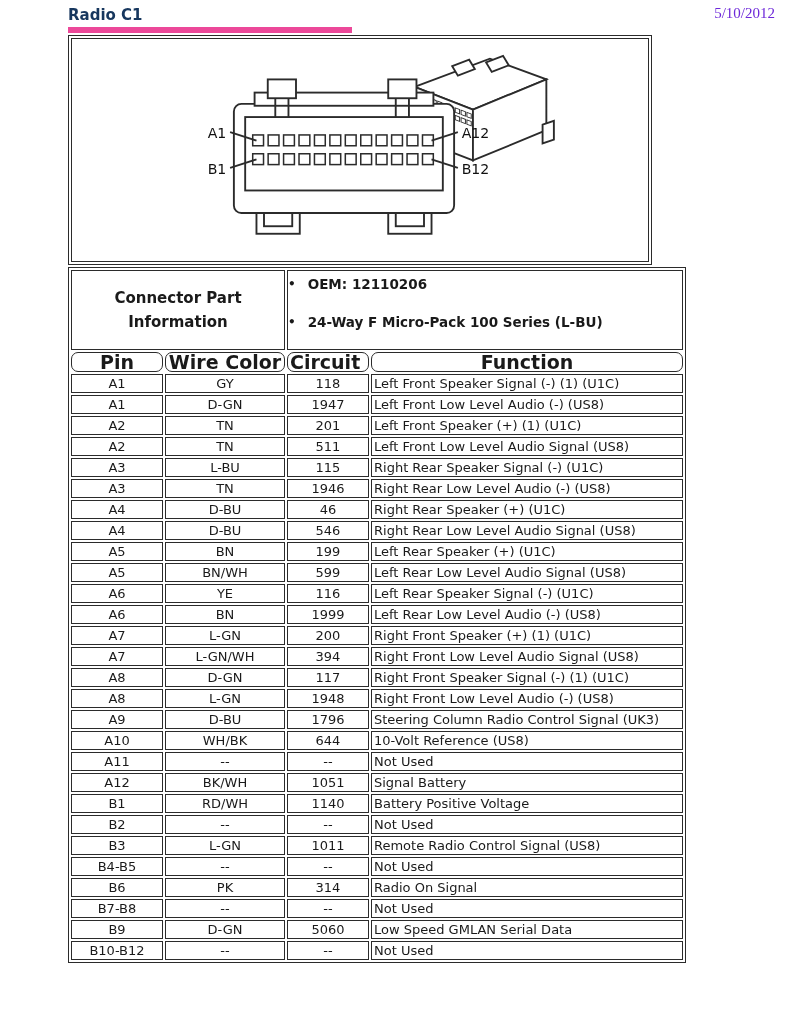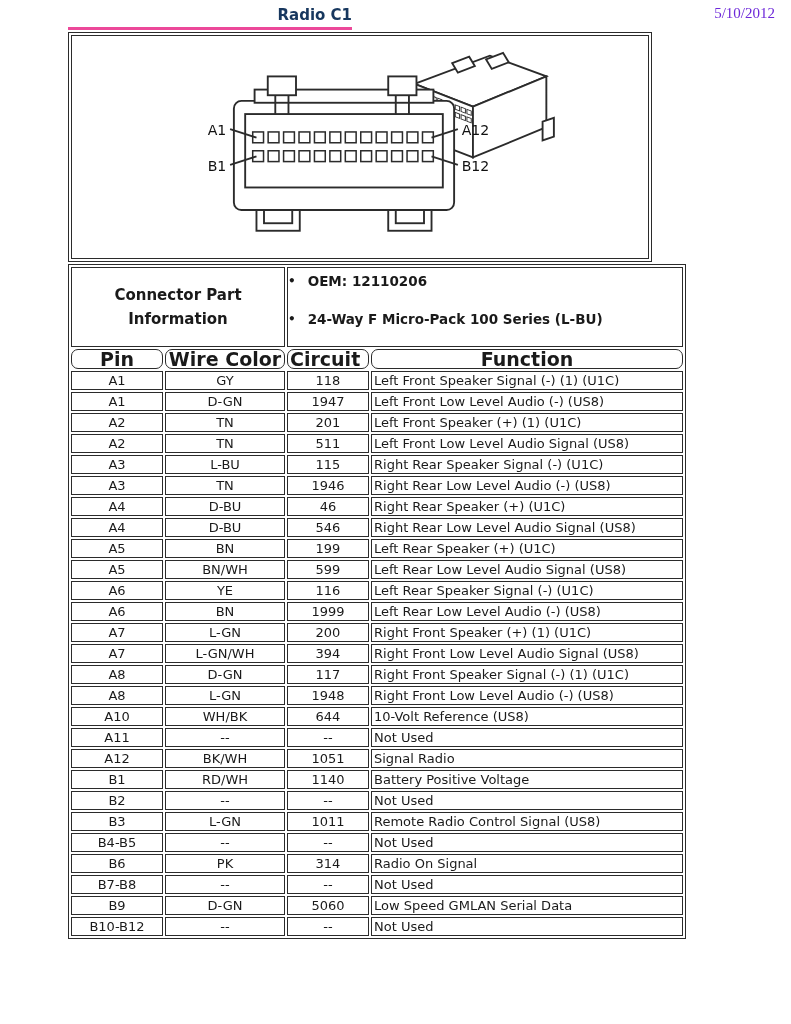--- a/index.html
+++ b/index.html
@@ -4,21 +4,21 @@
 <style>
   html,body{margin:0;padding:0;}
   body{
     width:791px;height:1024px;background:#ffffff;overflow:hidden;
     font-family:"DejaVu Sans",sans-serif;color:#1a1a1a;
   }
   .page{position:relative;width:791px;height:1024px;}
   .header{display:flex;justify-content:space-between;align-items:flex-start;
     padding:6px 16px 0 68px;}
   .title{font-weight:bold;font-size:15px;color:#17375E;
-    border-bottom:3px solid #ec4899;width:284px;padding-bottom:3px;text-align:right;}
+    border-bottom:6px solid #ec4899;width:284px;padding-bottom:3px;}
   .date{font-family:"Liberation Serif",serif;font-size:15px;color:#6d28d9;line-height:15px;}
   .content{margin-left:68px;width:584px;}
 
   
   .diagram-box{border:1px solid #2b2b2b;padding:2px;margin-top:2px;background:#fff;}
   .diagram-inner{border:1px solid #2b2b2b;height:222px;display:flex;
     align-items:center;justify-content:center;background:#fff;}
 
   svg .line rect, svg .line polygon{fill:#ffffff;stroke:#2b2b2b;stroke-width:2;}
   svg .line line{fill:none;stroke:#2b2b2b;stroke-width:2;}
@@ -271,40 +271,46 @@
     <td class="fn">Right Front Speaker Signal (-) (1) (U1C)</td>
   </tr>
 
   <tr>
     <td>A8</td>
     <td>L-GN</td>
     <td>1948</td>
     <td class="fn">Right Front Low Level Audio (-) (US8)</td>
   </tr>
 
+  <tr>
+    <td>A9</td>
+    <td>D-BU</td>
+    <td>1796</td>
+    <td class="fn">Steering Column Radio Control Signal (UK3)</td>
+  </tr>
 
   <tr>
     <td>A10</td>
     <td>WH/BK</td>
     <td>644</td>
     <td class="fn">10-Volt Reference (US8)</td>
   </tr>
 
   <tr>
     <td>A11</td>
     <td>--</td>
     <td>--</td>
     <td class="fn">Not Used</td>
   </tr>
 
   <tr>
     <td>A12</td>
     <td>BK/WH</td>
     <td>1051</td>
-    <td class="fn">Signal Radio</td>
+    <td class="fn">Signal Battery</td>
   </tr>
 
   <tr>
     <td>B1</td>
     <td>RD/WH</td>
     <td>1140</td>
     <td class="fn">Battery Positive Voltage</td>
   </tr>
 
   <tr>

